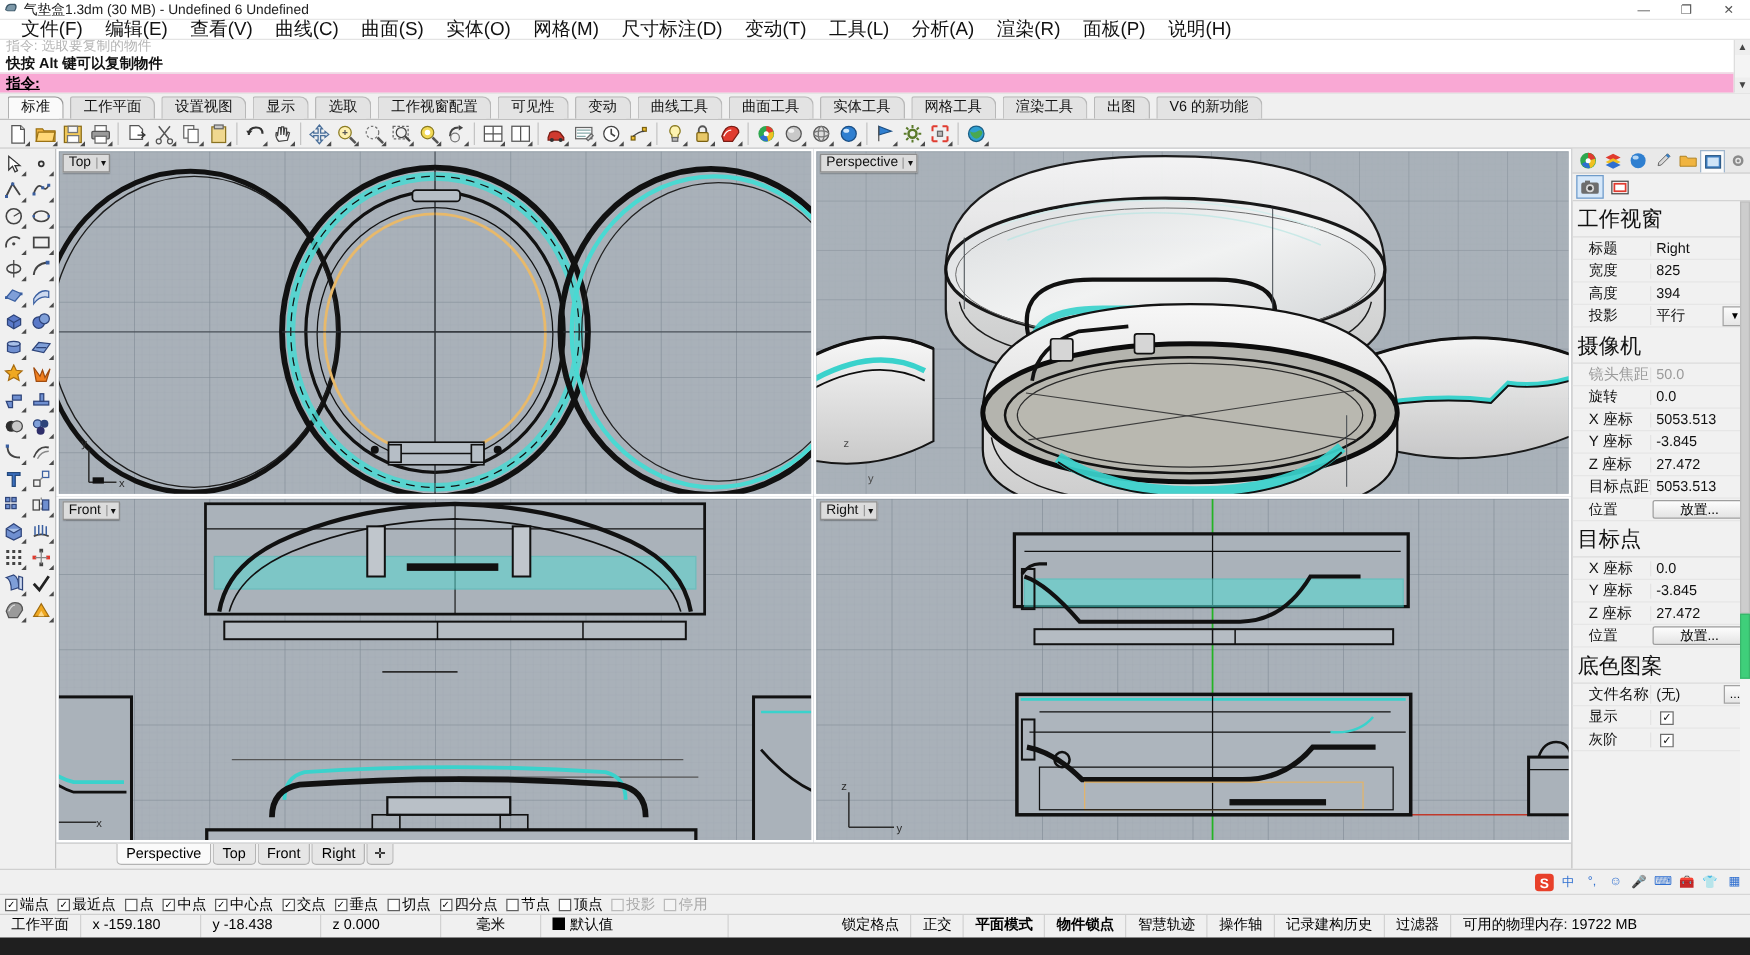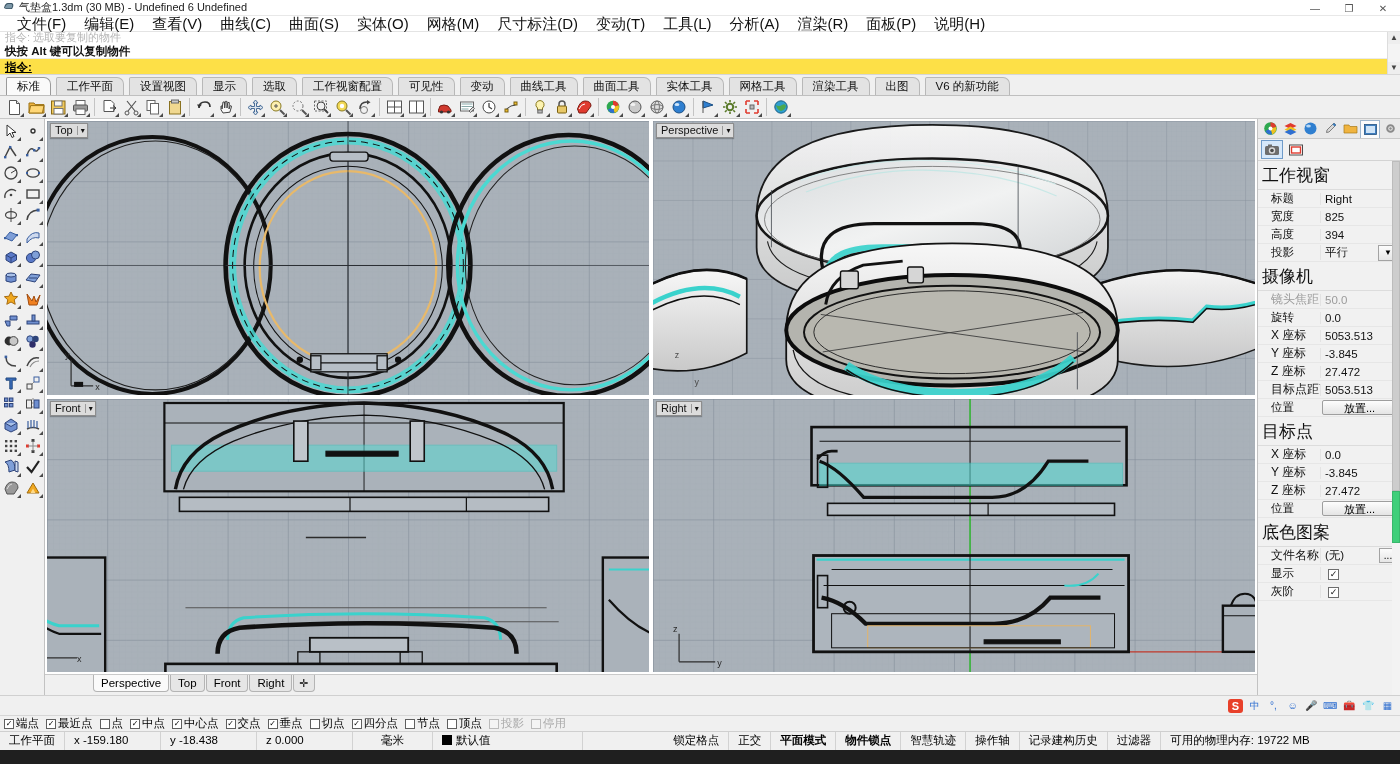--- a/index.html
+++ b/index.html
@@ -29,21 +29,21 @@
     padding-left:8px; flex:0 0 16px; border-bottom:1px solid #e4e4e4;
   }
   .menu-item { font-size:15px; padding:0 9px; line-height:16px; color:#111; white-space:nowrap; cursor:default; }
 
   
   .cmdwrap { flex:0 0 42px; display:flex; background:#fff; border-bottom:1px solid #d6d6d6; }
   .cmdcol { flex:1; display:flex; flex-direction:column; }
   .cmd-line { height:14px; line-height:14px; font-size:11.5px; padding-left:5px; color:#111; overflow:hidden; white-space:nowrap; }
   .cmd-line.faded { color:#b5b5b5; height:12px; line-height:11px; font-size:11px; }
   .cmd-line.bold { font-weight:bold; }
-  .cmd-input { height:16px; line-height:16px; font-size:11.5px; padding-left:5px; font-weight:bold; border-top:1px solid #eaeaea; background:#fde047;text-decoration:underline;}
+  .cmd-input { height:16px; line-height:16px; font-size:11.5px; padding-left:5px; font-weight:bold; border-top:1px solid #eaeaea; background:#f9a8d4;text-decoration:underline;}
   .cmd-scroll { width:13px; background:#f4f4f4; border-left:1px solid #ddd; display:flex; flex-direction:column; justify-content:space-between; }
   .cmd-scroll span { display:block; height:12px; text-align:center; font-size:8px; line-height:12px; color:#444; background:#eee;}
 
   
   .tabbar { flex:0 0 21px; display:flex; align-items:flex-end; background:#f0f0f0; padding-left:6px; border-bottom:1px solid #bfbfbf; }
   .tab {
     height:18px; line-height:17px; padding:0 10px; font-size:11.5px;
     background:#e3e3e3; border:1px solid #b8b8b8; border-bottom:none;
     margin-right:5px; border-radius:2px 7px 0 0; color:#111; white-space:nowrap; cursor:default;
   }

